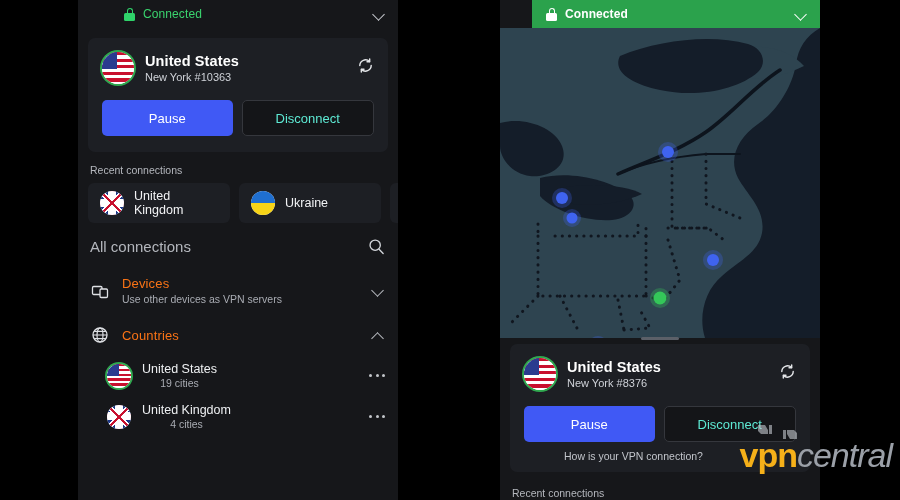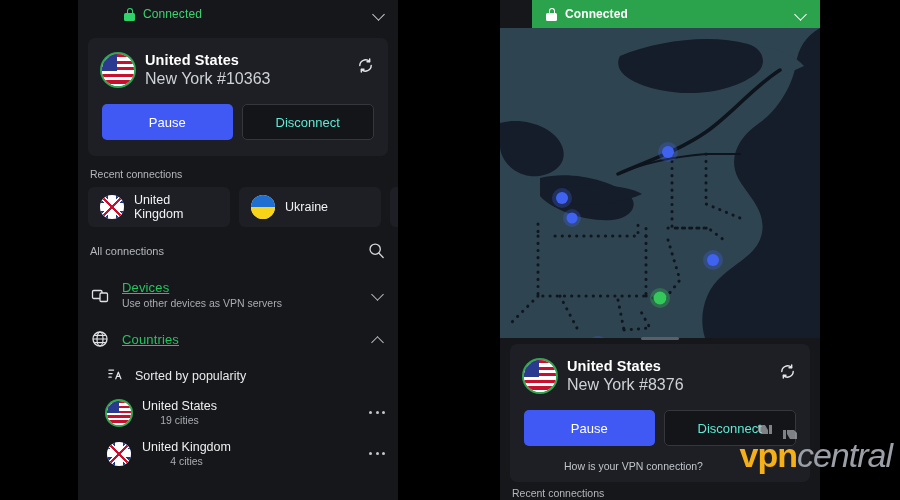--- a/index.html
+++ b/index.html
@@ -72,21 +72,21 @@
       linear-gradient(-45deg,transparent 46%,#c8102e 46%,#c8102e 54%,transparent 54%),
       linear-gradient(#fff 0 0) center/100% 34% no-repeat,
       linear-gradient(#fff 0 0) center/34% 100% no-repeat,
       linear-gradient(#c8102e 0 0) center/100% 20% no-repeat,
       linear-gradient(#c8102e 0 0) center/20% 100% no-repeat;}
   
   .flag-ua { background: linear-gradient(#1f6fd0 0 50%, #f7d417 50% 100%); }
 
   .conn-names { display: flex; flex-direction: column; gap: 2px; }
   .conn-country { font-size: 14.5px; color: #fff; font-weight: 600; letter-spacing:.1px;}
-  .conn-server { font-size: 16px; color: #cfd2d8; }
+  .conn-server { font-size: 11px; color: #cfd2d8; }
   .refresh-btn {
     position: absolute; right: 13px; top: 18px;
     width: 19px; height: 19px;
   }
   .refresh-btn svg { display:block; }
 
   .btn-row { display: flex; gap: 9px; margin-top: 16px; }
   .btn {
     flex: 1; height: 36px; border-radius: 5px;
     display: flex; align-items: center; justify-content: center;
@@ -103,30 +103,30 @@
     background: #1d1f24; border-radius: 6px; height: 40px;
     display: flex; align-items: center; gap: 10px; padding: 0 14px 0 12px;
     flex: none; cursor: pointer;
   }
   .recent-card .name { font-size: 12.5px; color: #f2f3f5; }
   .recent-card.partial { width: 22px; padding: 0; overflow: hidden; }
 
   .allconn-row {
     display: flex; align-items: center; padding: 14px 12px 10px 12px;
   }
-  .allconn-label { font-size: 11px; color: #b4b7bd; }
+  .allconn-label { font-size: 15px; color: #b4b7bd; }
   .search-icon { margin-left: auto; width: 19px; height: 19px; }
 
   .list-item {
     display: flex; align-items: center; padding: 10px 13px 10px 12px;
     gap: 12px; cursor: pointer; position: relative;
   }
   .li-icon { width: 20px; height: 20px; flex: none; }
   .li-text { display: flex; flex-direction: column; gap: 2px; }
-  .li-title { font-size: 13px; color: #22c55e; letter-spacing: .15px; text-decoration: underline;}
+  .li-title { font-size: 13px; color: #f97316; letter-spacing: .15px;}
   .li-sub { font-size: 10.5px; color: #a9acb3; }
   .li-chev { margin-left: auto; width: 13px; height: 13px; position: relative; }
   .li-chev::after {
     content:""; position:absolute; left:1px; top:2px; width:8px; height:8px;
     border-right:1.5px solid #b8bbc1; border-bottom:1.5px solid #b8bbc1;
     transform: rotate(45deg);
   }
   .li-chev.up::after { top: 5px; transform: rotate(-135deg); }
 
   .sort-row { display:flex; align-items:center; gap:11px; padding: 8px 0 8px 29px; }
@@ -153,21 +153,21 @@
   }
   #map-wrap svg { display:block; }
   .map-handle {
     position:absolute; left:50%; transform:translateX(-50%); top:337px;
     width:38px; height:3px; border-radius:2px; background:#5b6068;
   }
   #right-conn-card {
     position:absolute; left:10px; top:344px; width:300px;
     background:#1d1f24; border-radius:7px; padding:14px 14px 10px 14px;
   }
-  .feedback { font-size:10.5px; color:#c2c5cb; margin-top:14px;padding-left:40px; }
+  .feedback { font-size:10.5px; color:#c2c5cb; margin-top:8px;padding-left:40px; }
   #right-recent {
     position:absolute; left:0; top:487px; font-size:10.5px; color:#b4b7bd; padding-left:12px;
   }
   
   #watermark {
     position:absolute; right:8px; bottom:28px; display:flex; align-items:flex-end;
     pointer-events:none;
   }
   .wm-text { font-size:34px; font-weight:700; letter-spacing:-1px; line-height:1; }
   .wm-vpn { color:#f5b019; }
@@ -264,29 +264,20 @@
           <ellipse cx="10" cy="10" rx="3" ry="7" stroke="#dfe1e5" stroke-width="1.2"></ellipse>
           <path d="M3 10h14M4.2 6.4h11.6M4.2 13.6h11.6" stroke="#dfe1e5" stroke-width="1.2"></path>
         </svg>
       </span>
       <span class="li-text">
         <span class="li-title">Countries</span>
       </span>
       <span class="li-chev up"></span>
     </div>
 
-    <div class="sort-row">
-      <span class="li-icon" style="width:17px;height:17px">
-        <svg width="17" height="17" viewBox="0 0 18 18" fill="none">
-          <path d="M2 3.2h5M2 7h3.5M2 10.8h2.5" stroke="#e0e2e6" stroke-width="1.3" stroke-linecap="round"></path>
-          <path d="M9.3 12.5L12 5.5l2.7 7M10.3 10h3.4" stroke="#e0e2e6" stroke-width="1.3" stroke-linecap="round" stroke-linejoin="round"></path>
-        </svg>
-      </span>
-      <span class="sort-label">Sorted by popularity</span>
-    </div>
 
     <div class="country-item">
       <span class="flag sm ring">
         <span class="flag-us" style="position:absolute;inset:0;"></span>
       </span>
       <span class="country-texts">
         <span class="country-name">United States</span>
         <span class="country-cities">19 cities</span>
       </span>
       <span class="dots">

